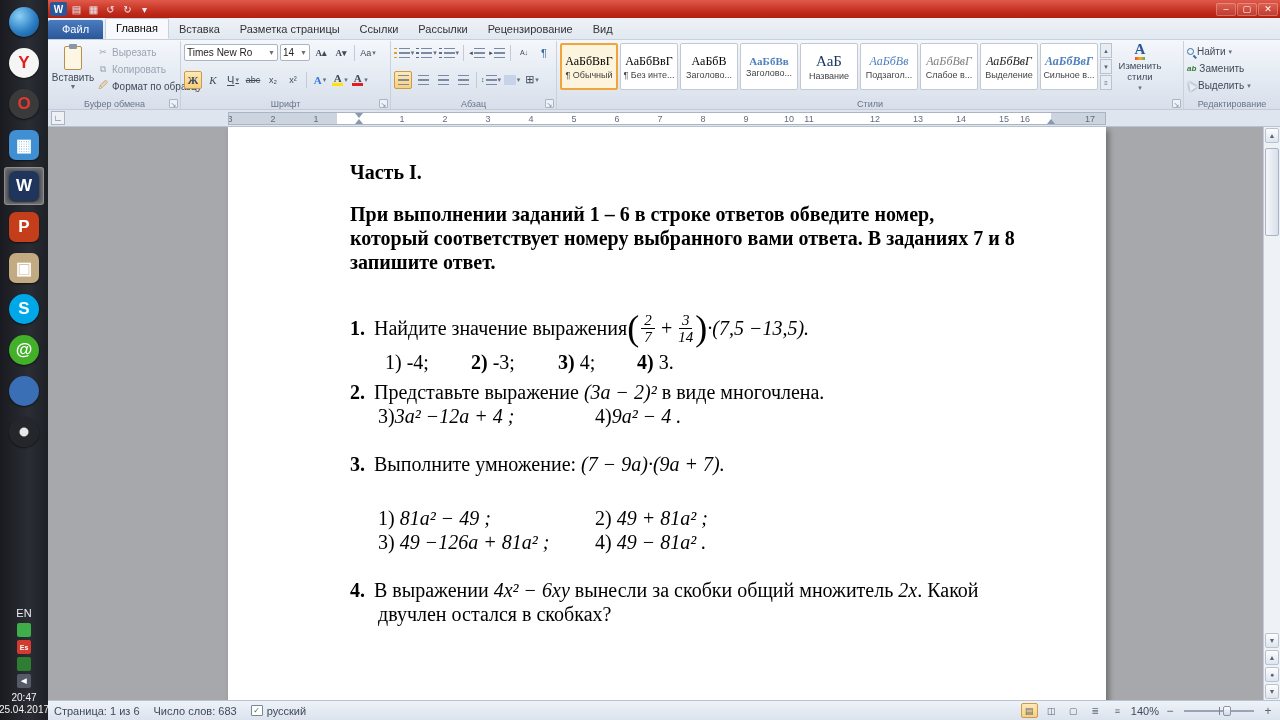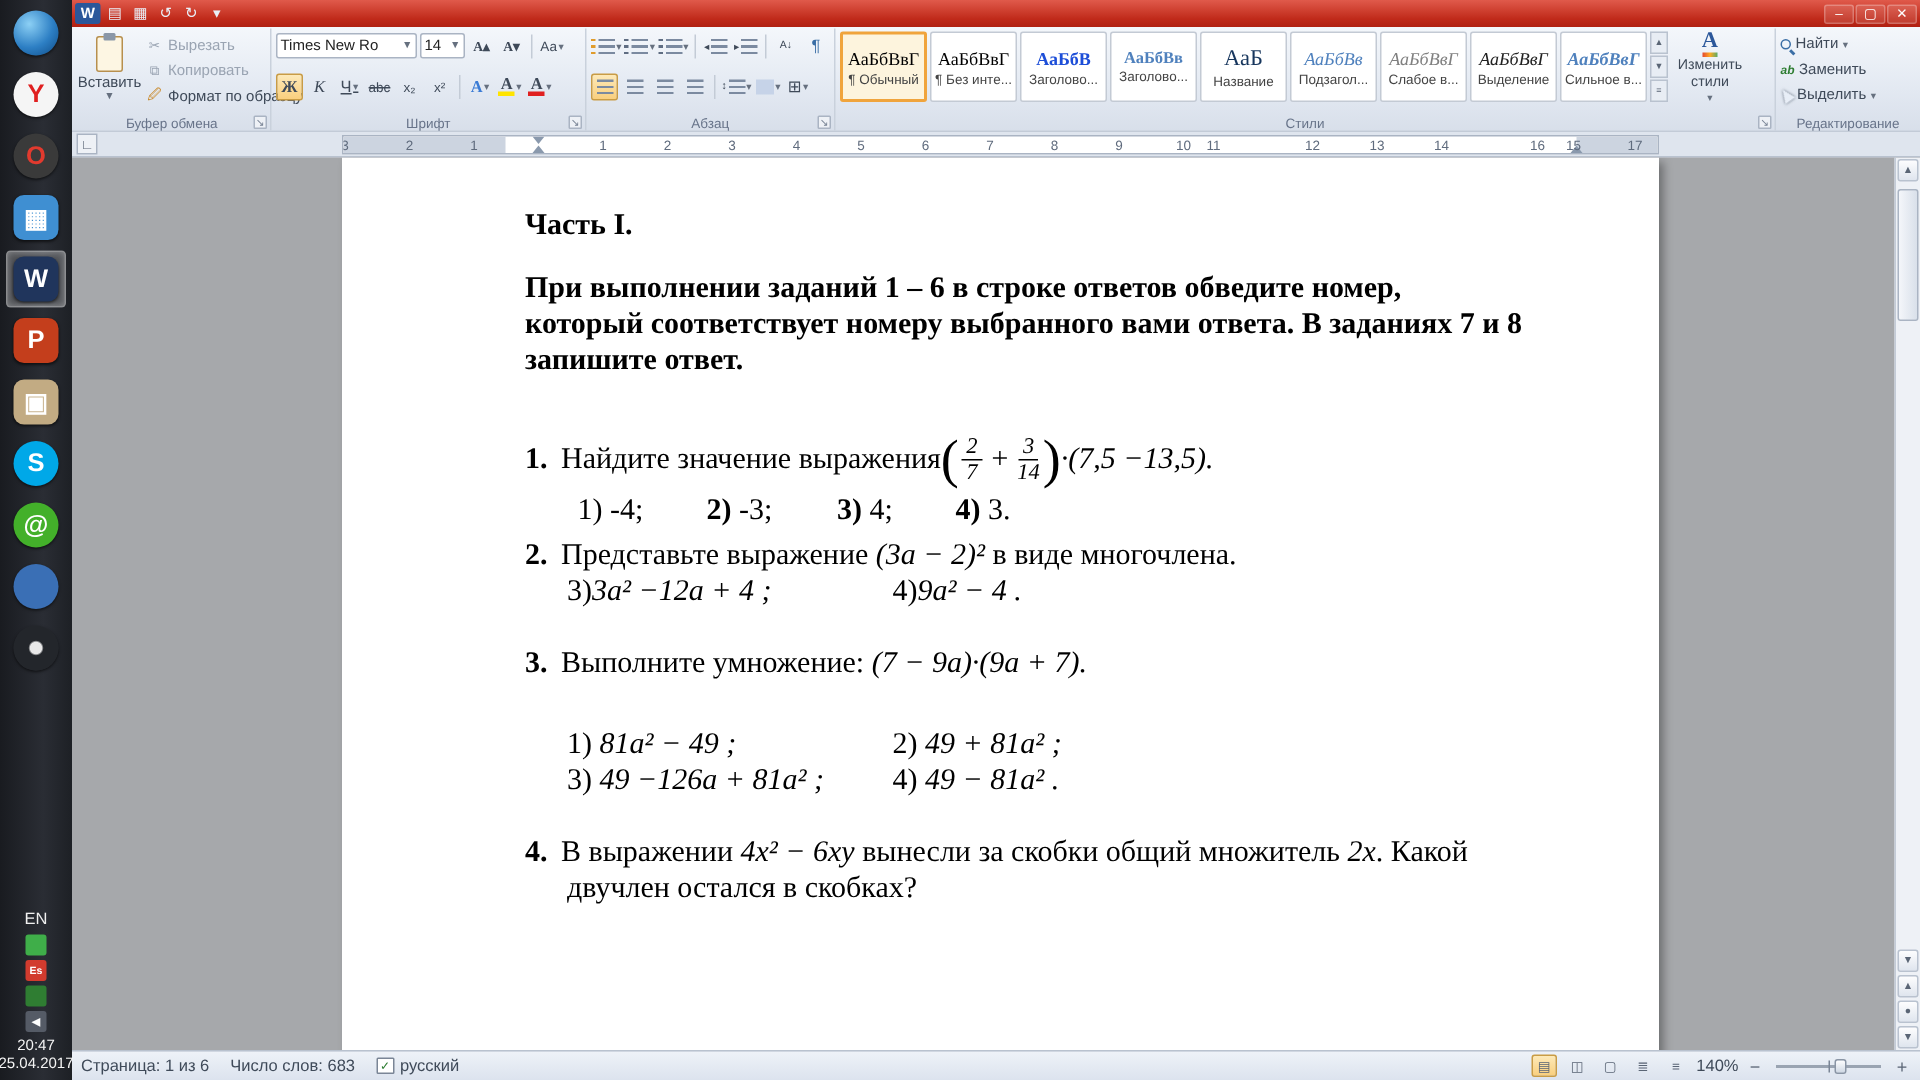--- a/index.html
+++ b/index.html
@@ -75,21 +75,21 @@
   .tinytxt{font-size:7px;color:#3f4a59}
 
   
   .g-styles{flex:1 1 auto;min-width:0}
   .styles-body{display:flex;gap:2px;align-items:flex-start}
   .style-card{width:58px;height:47px;background:#fff;border:1px solid #c3cad4;border-radius:2px;display:flex;flex-direction:column;align-items:center;justify-content:center;gap:1px;flex:none;overflow:hidden}
   .style-card.selected{border:2px solid #f0a43c;background:#fdf4dd}
   .style-sample{font-family:"Liberation Serif",serif;font-size:12px;white-space:nowrap}
   .style-name{font-size:9px;color:#444;white-space:nowrap;max-width:54px;overflow:hidden}
   .st-normal,.st-no-spacing{color:#000}
-  .st-heading1{color:#1d4ed8;font-weight:bold}
+  .st-heading1{color:#000000;font-weight:normal}
   .st-heading2{color:#4f81bd;font-weight:bold;font-size:11px}
   .st-title{color:#17365d;font-size:15px}
   .st-subtitle{color:#4f81bd;font-style:italic}
   .st-subtle-emphasis{color:#808080;font-style:italic}
   .st-emphasis{color:#222;font-style:italic}
   .st-strong{color:#4f81bd;font-weight:bold;font-style:italic}
   .gallery-scroll{display:flex;flex-direction:column;gap:1px}
   .gs-btn{width:12px;height:15px;background:#e8edf4;border:1px solid #b9c2cf;font-size:6px;color:#5a6575;display:flex;align-items:center;justify-content:center}
   .chg-styles{width:52px;height:47px;display:flex;flex-direction:column;align-items:center;justify-content:center;font-size:9.5px;color:#3f4a59;text-align:center;line-height:11px}
   .chg-A{font-size:15px;font-weight:bold;color:#2b579a;font-family:"Liberation Serif",serif;border-bottom:3px solid;border-image:linear-gradient(90deg,#d33,#fa2,#3a7) 1;line-height:16px}
@@ -218,20 +218,30 @@
         <div class="qat-icon" style="color: rgb(233, 238, 246);">↻</div>
         <div class="qat-icon" style="color: rgb(233, 238, 246);">▾</div>
       </div>
     <div class="win-controls">
       <div class="win-btn">–</div>
       <div class="win-btn">▢</div>
       <div class="win-btn">✕</div>
     </div>
   </div>
 
+  <div class="tabrow">
+    <span class="tab file">Файл</span>
+    <span class="tab active">Главная</span>
+    <span class="tab">Вставка</span>
+    <span class="tab">Разметка страницы</span>
+    <span class="tab">Ссылки</span>
+    <span class="tab">Рассылки</span>
+    <span class="tab">Рецензирование</span>
+    <span class="tab">Вид</span>
+  </div>
 
   <div class="ribbon">
 
     <div class="rgroup g-clip">
       <div class="clip-body">
         <div class="paste-btn">
           <span class="clipboard-icon"></span>
           <span>Вставить</span>
           <span class="arrow">▼</span>
         </div>
@@ -462,21 +472,21 @@
         <span class="ruler-num" style="left: 345px;">5</span>
         <span class="ruler-num" style="left: 388px;">6</span>
         <span class="ruler-num" style="left: 431px;">7</span>
         <span class="ruler-num" style="left: 474px;">8</span>
         <span class="ruler-num" style="left: 517px;">9</span>
         <span class="ruler-num" style="left: 560px;">10</span>
         <span class="ruler-num" style="left: 580px;">11</span>
         <span class="ruler-num" style="left: 646px;">12</span>
         <span class="ruler-num" style="left: 689px;">13</span>
         <span class="ruler-num" style="left: 732px;">14</span>
-        <span class="ruler-num" style="left: 820px;">15</span>
+        <span class="ruler-num" style="left: 775px;">15</span>
         <span class="ruler-num" style="left: 796px;">16</span>
         <span class="ruler-num" style="left: 861px;">17</span>
       </div>
   </div>
 
   <div class="docarea">
     <div class="page">
       <div class="page-content">
 
 

